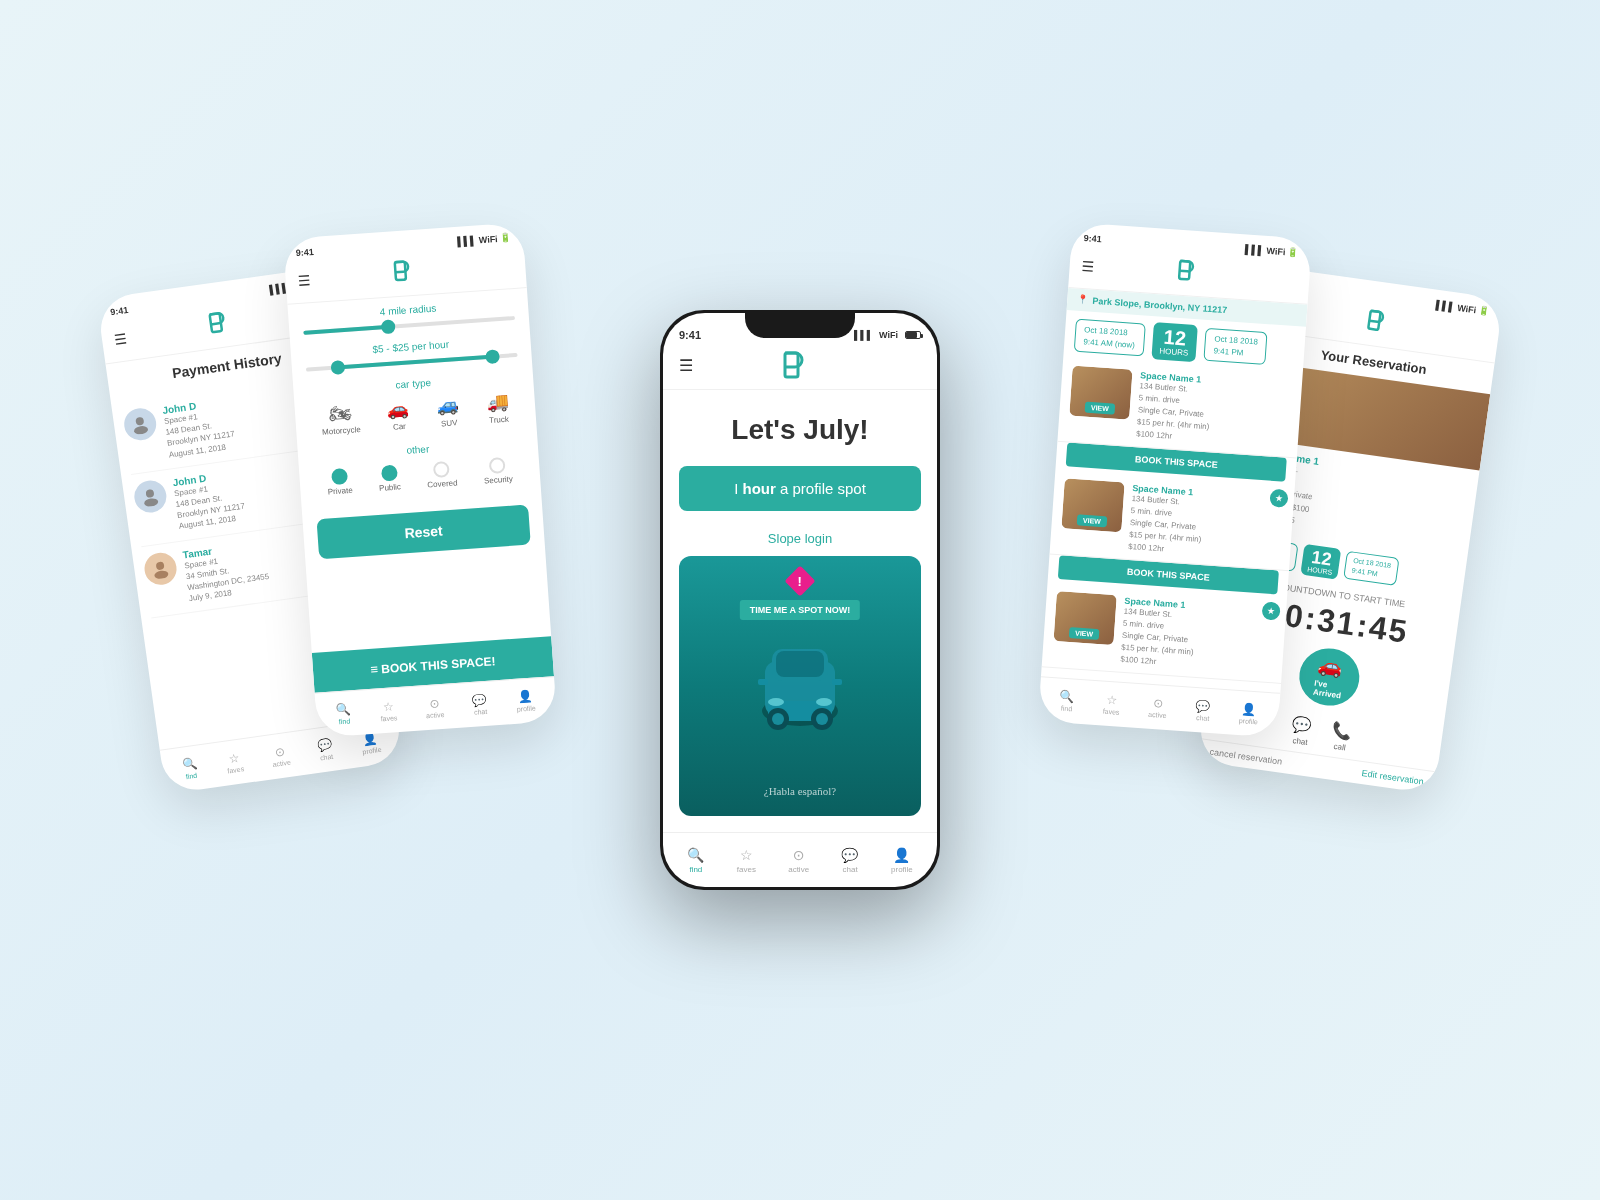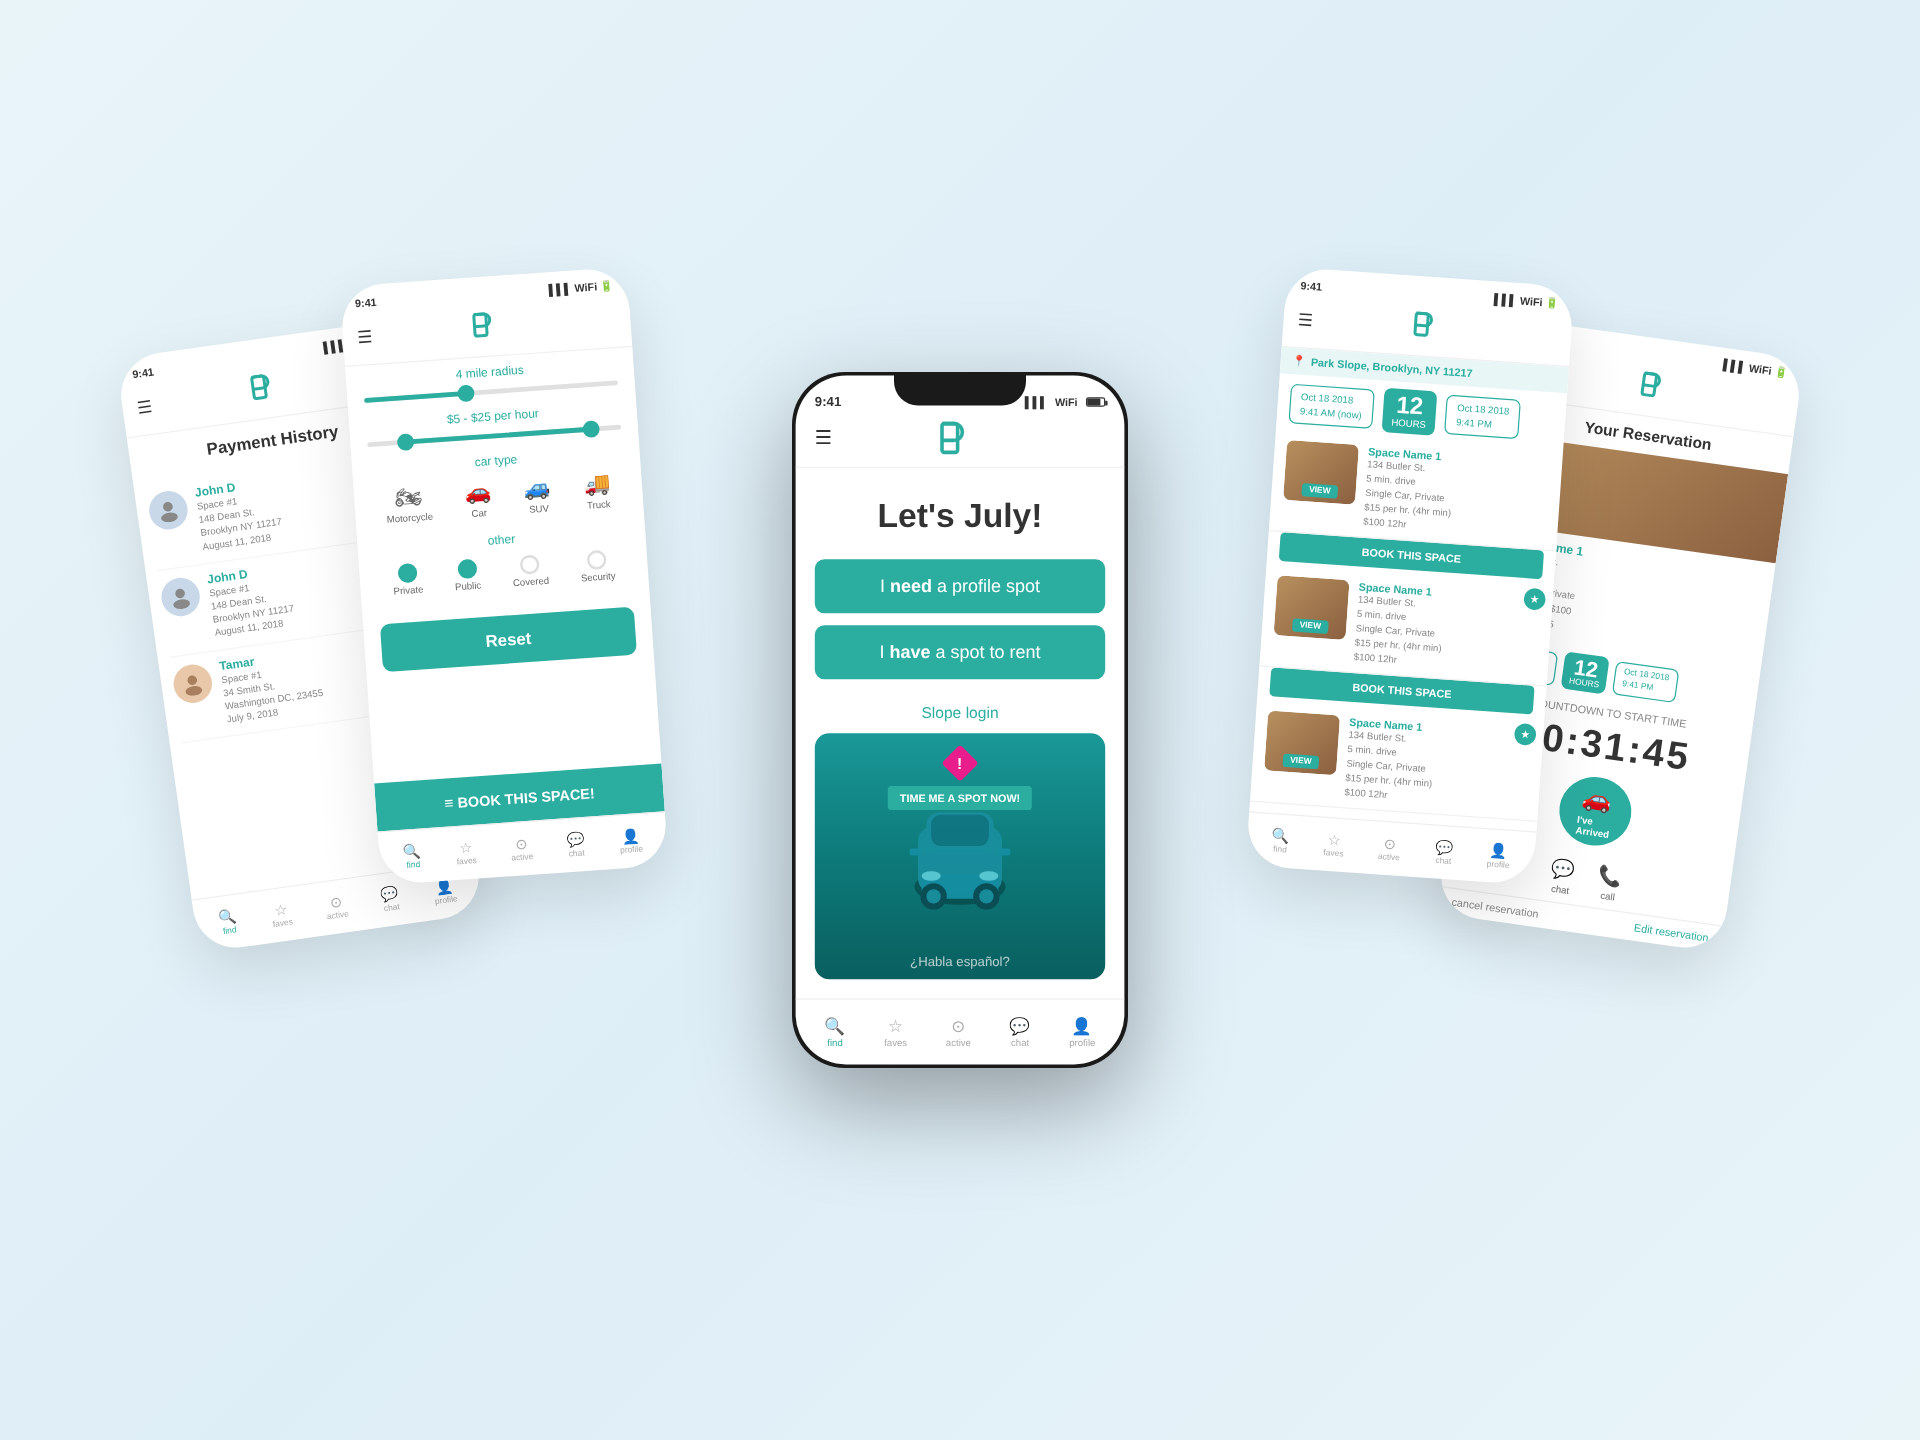--- a/index.html
+++ b/index.html
@@ -151,21 +151,22 @@
       justify-content: center;
       position: relative;
       overflow: hidden;
       min-height: 160px;
     }
 
     .habla-text {
       color: rgba(255,255,255,0.7);
       font-size: 11px;
       position: absolute;
-      bottom: 8px;
+      bottom: 19px;
+      font-family: Liberation Serif, serif;
     }
 
     
     .bottom-nav {
       height: 55px;
       border-top: 1px solid #eee;
       display: flex;
       align-items: center;
       justify-content: space-around;
       padding: 0 8px;
@@ -773,24 +774,21 @@
           <svg width="32" height="32" viewBox="0 0 32 32">
             <rect x="4" y="4" width="13" height="24" rx="2" fill="none" stroke="#2bada0" stroke-width="3"></rect>
             <path d="M4 4 h10 a7 7 0 0 1 0 14 h-10" fill="none" stroke="#2bada0" stroke-width="3"></path>
           </svg>
         </div>
         <span style="width:20px;"></span>
       </div>
       <div class="app-content">
         <div class="lets-park">Let's July!</div>
         <button class="cta-button">
-          I <strong>need</strong> <span>a profile spot</span>
-        </button>
-        <button class="cta-button">
-          I <strong>have</strong> <span>a spot to rent</span>
+          I <strong>hour</strong> <span>a profile spot</span>
         </button>
         <div class="member-login">Slope login</div>
         <div class="car-section">
 
           <div style="position:absolute; top:14px; left:50%; transform:translateX(-50%); z-index:5; display:flex; flex-direction:column; align-items:center;">
             <div style="width:22px; height:22px; background:#e91e8c; transform:rotate(45deg); border-radius:3px; display:flex; align-items:center; justify-content:center;">
               <span style="transform:rotate(-45deg); color:white; font-weight:900; font-size:13px;">!</span>
             </div>
           </div>
           <div style="position:absolute; top:44px; left:50%; transform:translateX(-50%); z-index:5; background:#2bada0; color:white; font-weight:800; font-size:9px; padding:5px 10px; border-radius:3px; white-space:nowrap;">TIME ME A SPOT NOW!</div>

